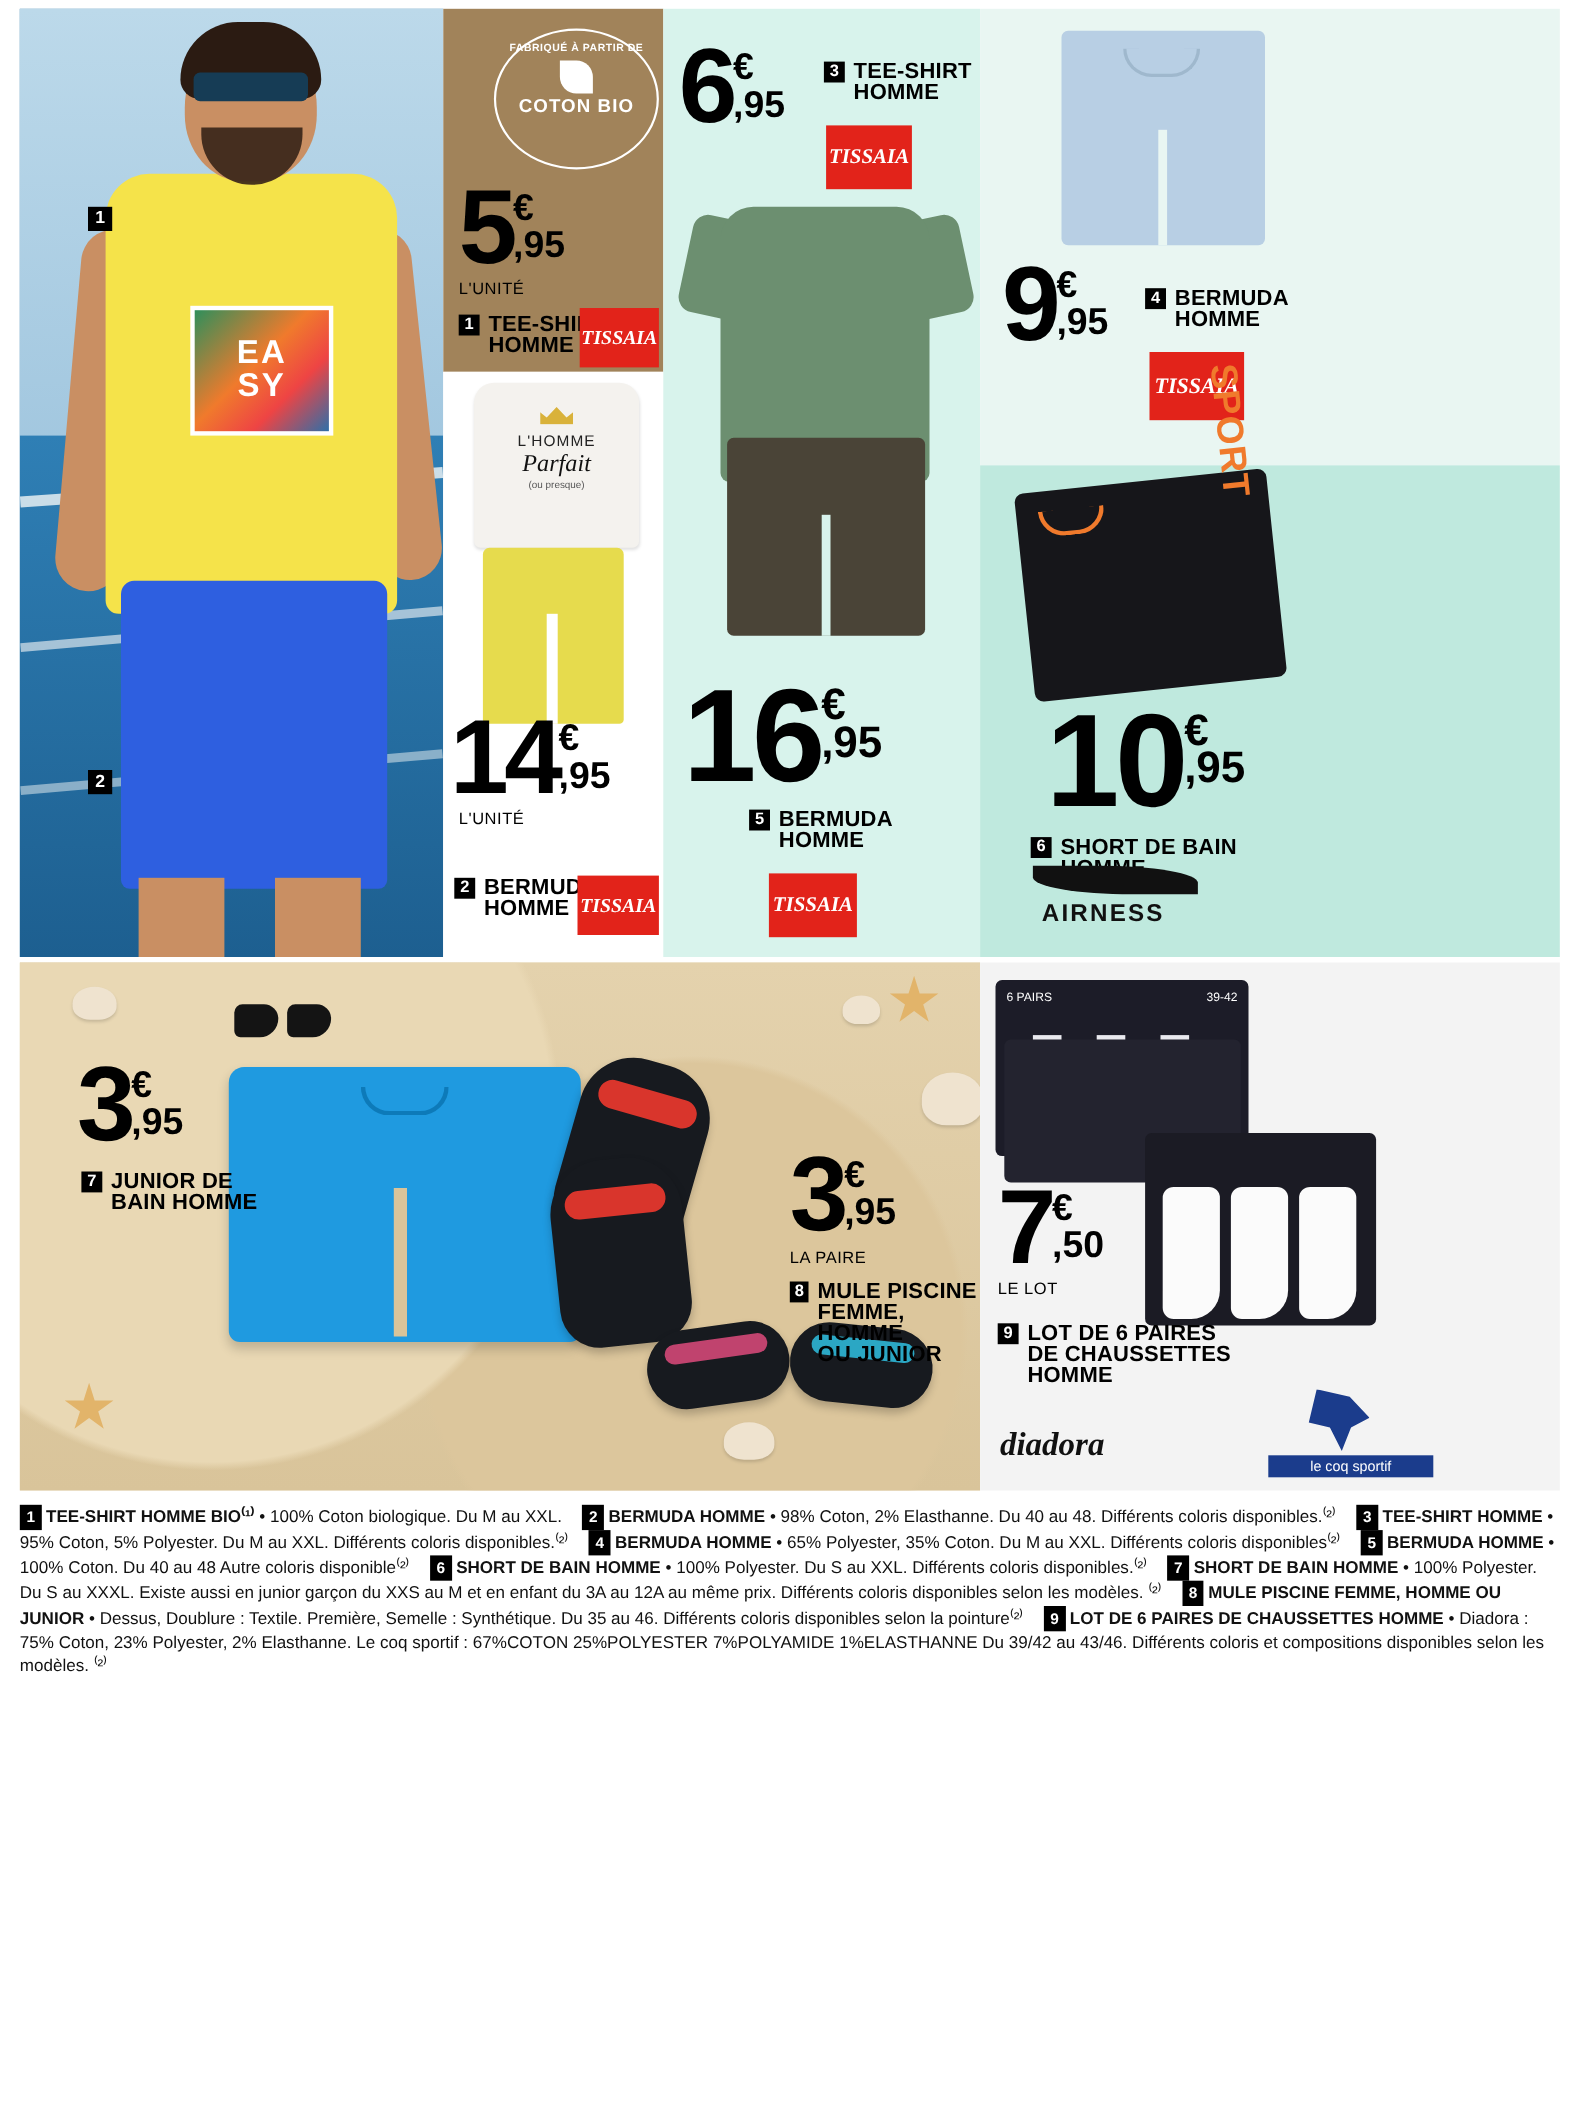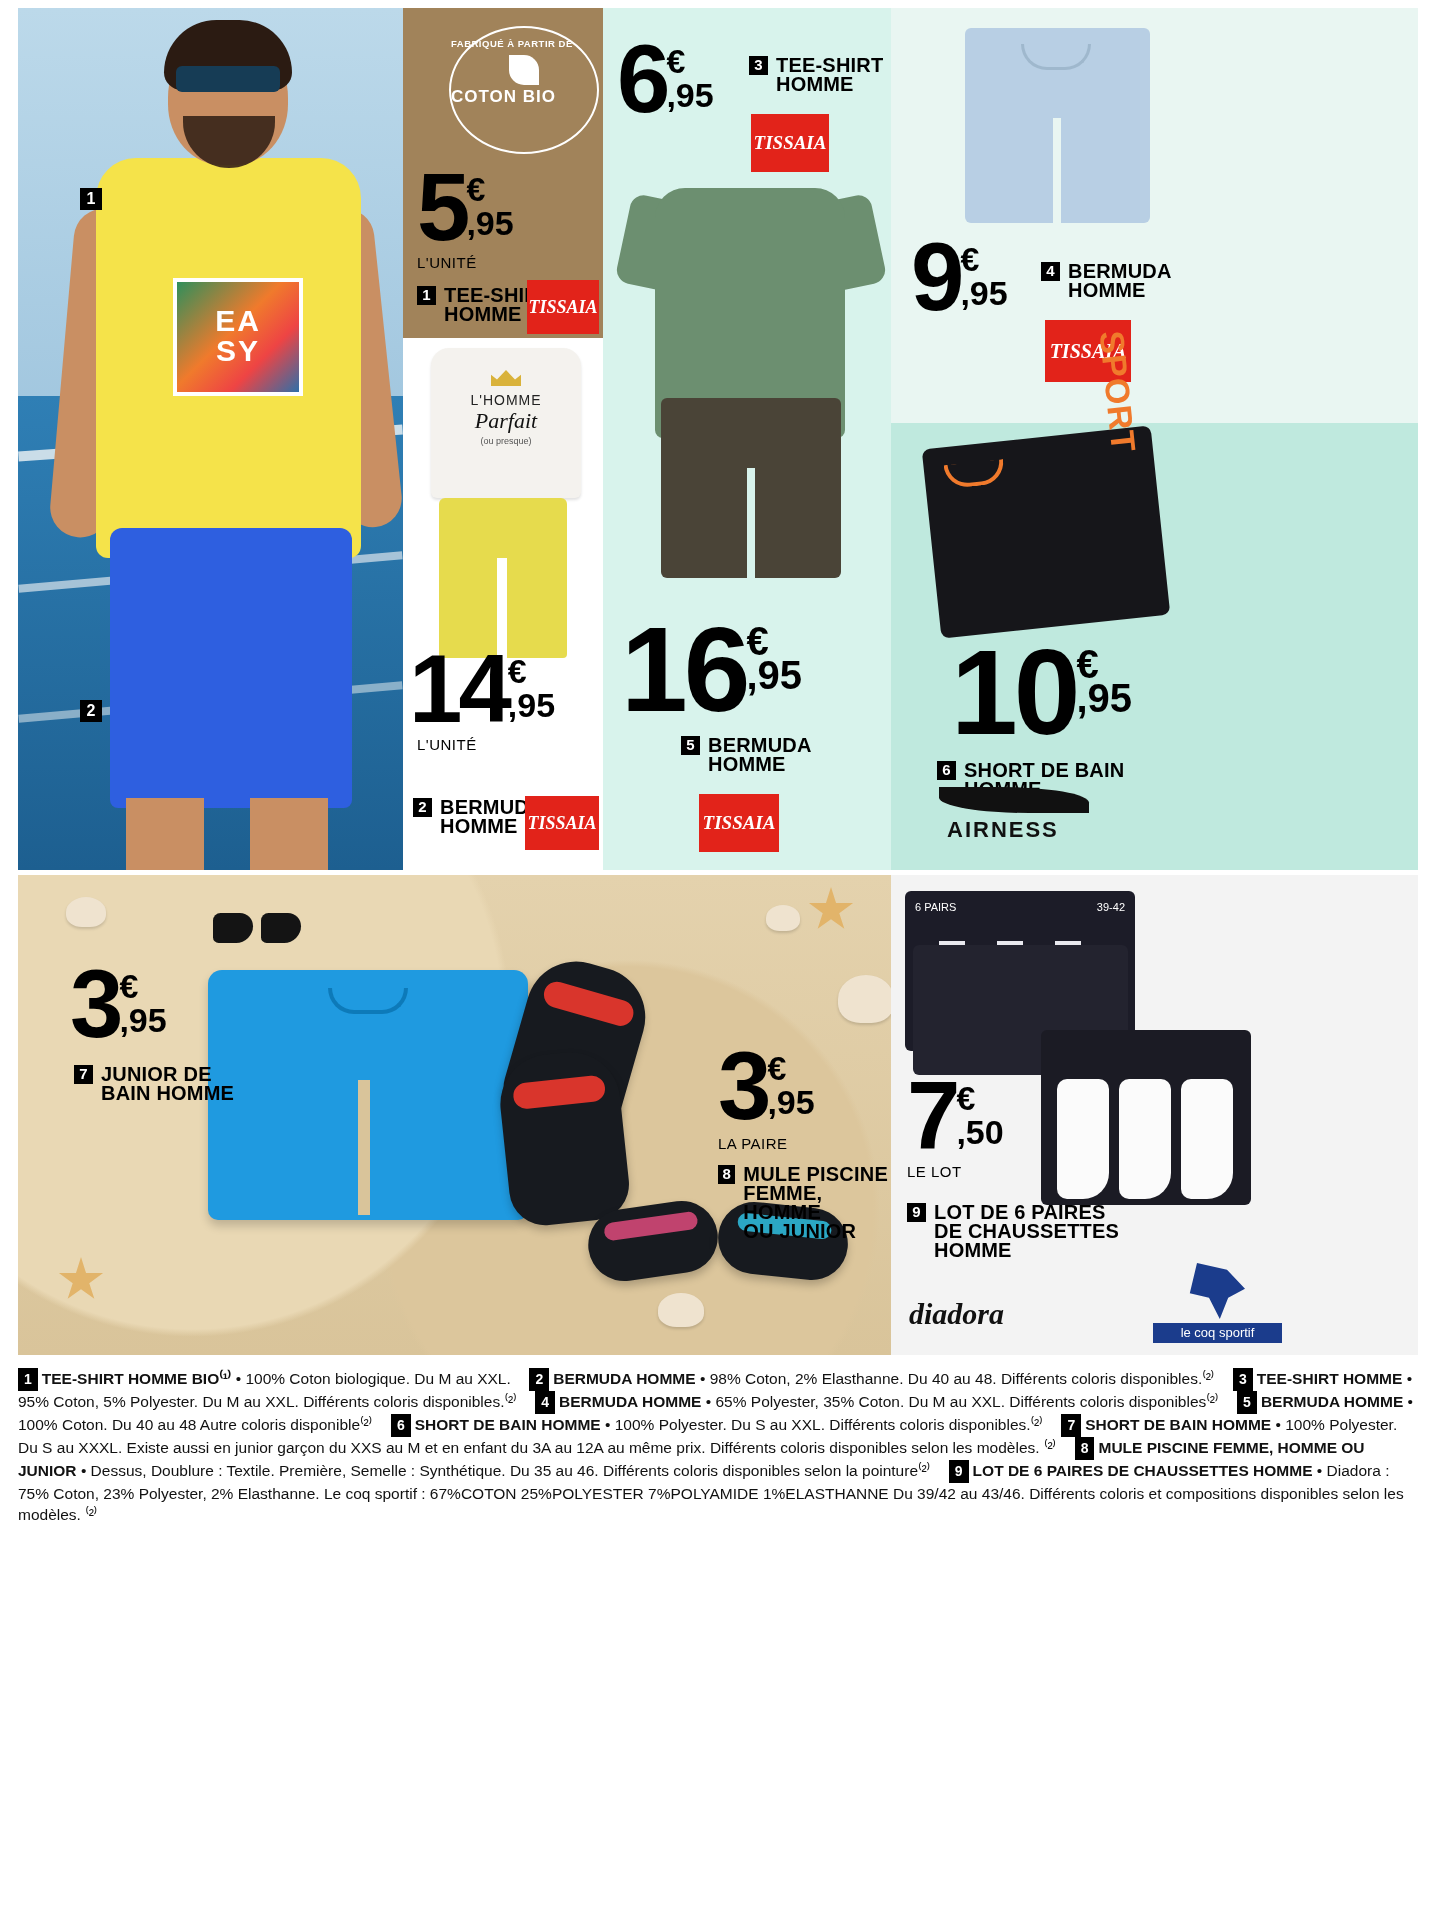--- a/index.html
+++ b/index.html
@@ -69,21 +69,21 @@
   .man-print { position:absolute; left:155px; top:270px; width:130px; height:118px; background:#ffffff; }
   .man-print-in { position:absolute; left:4px; top:4px; right:4px; bottom:4px; background:linear-gradient(135deg,#2f8f5b,#f07a2c 45%,#e44 70%,#2f6fa8); }
   .man-print-txt { position:absolute; left:0; right:0; top:28px; text-align:center; color:#fff; font-weight:bold; font-size:30px; line-height:30px; letter-spacing:2px; }
   .man-short { position:absolute; left:92px; top:520px; width:242px; height:280px; background:#2e5fe0; border-radius:12px 12px 8px 8px; }
   .man-leg-l { position:absolute; left:108px; top:790px; width:78px; height:90px; background:#c98f63; }
   .man-leg-r { position:absolute; left:232px; top:790px; width:78px; height:90px; background:#c98f63; }
 
   
   .stamp {
     position:absolute; left:46px; top:18px; width:150px; height:128px;
-    border:2px solid #fff; border-radius:50%; color:#fff; 
+    border:2px solid #fff; border-radius:50%; color:#fff; text-align:center;
   }
   .stamp .s1 { font-size:9.5px; letter-spacing:.5px; margin-top:10px; font-weight:bold; }
   .stamp .leaf { width:30px; height:30px; margin:6px auto 2px; background:#fff; border-radius:0 50% 0 50%; }
   .stamp .s2 { font-size:17px; font-weight:bold; letter-spacing:1px; }
 
   
   .bio-tee { position:absolute; left:28px; top:340px; width:150px; height:150px; background:#f4f2ee; border-radius:18px 18px 6px 6px; box-shadow:0 2px 3px rgba(0,0,0,.12);}
   .bio-tee .crown { position:absolute; left:60px; top:22px; width:30px; height:16px; background:#d9b23a; clip-path:polygon(0 100%,0 30%,20% 60%,50% 0,80% 60%,100% 30%,100% 100%); }
   .bio-tee .t1 { position:absolute; left:0; right:0; top:44px; text-align:center; font-size:14px; letter-spacing:1px; color:#222; }
   .bio-tee .t2 { position:absolute; left:0; right:0; top:60px; text-align:center; font-size:22px; font-family:"Liberation Serif", serif; font-style:italic; color:#111; }
@@ -429,21 +429,21 @@
       <div>
         <div class="cap-text">LOT DE 6 PAIRES</div>
         <div class="cap-text">DE CHAUSSETTES</div>
         <div class="cap-text">HOMME</div>
       </div>
     </div>
 
     <div class="abs diadora" style="left:18px; top:422px;">diadora</div>
     <div class="abs" style="left:262px; top:388px; width:150px; height:80px;">
       <div style="position:absolute; left:32px; top:0; width:60px; height:56px; background:#1b3c8c; clip-path:polygon(20% 0,70% 12%,100% 46%,72% 62%,58% 100%,40% 62%,8% 54%);"></div>
-      <div style="position:absolute; left:0; bottom:0; width:129px; height:20px; background:#1b3c8c; color:#fff; font-size:13px; text-align:center; line-height:20px;">le coq sportif</div>
+      <div style="position:absolute; left:0; bottom:0; width:150px; height:20px; background:#1b3c8c; color:#fff; font-size:13px; text-align:center; line-height:20px;">le coq sportif</div>
     </div>
   </div>
 
   <div class="abs" id="legal">
     <span>
       <span class="badge">1</span><span class="b">TEE-SHIRT HOMME BIO⁽¹⁾</span>
       <span>• 100% Coton biologique. Du M au XXL.</span>
     </span>
     <span class="sep"></span>
     <span>

